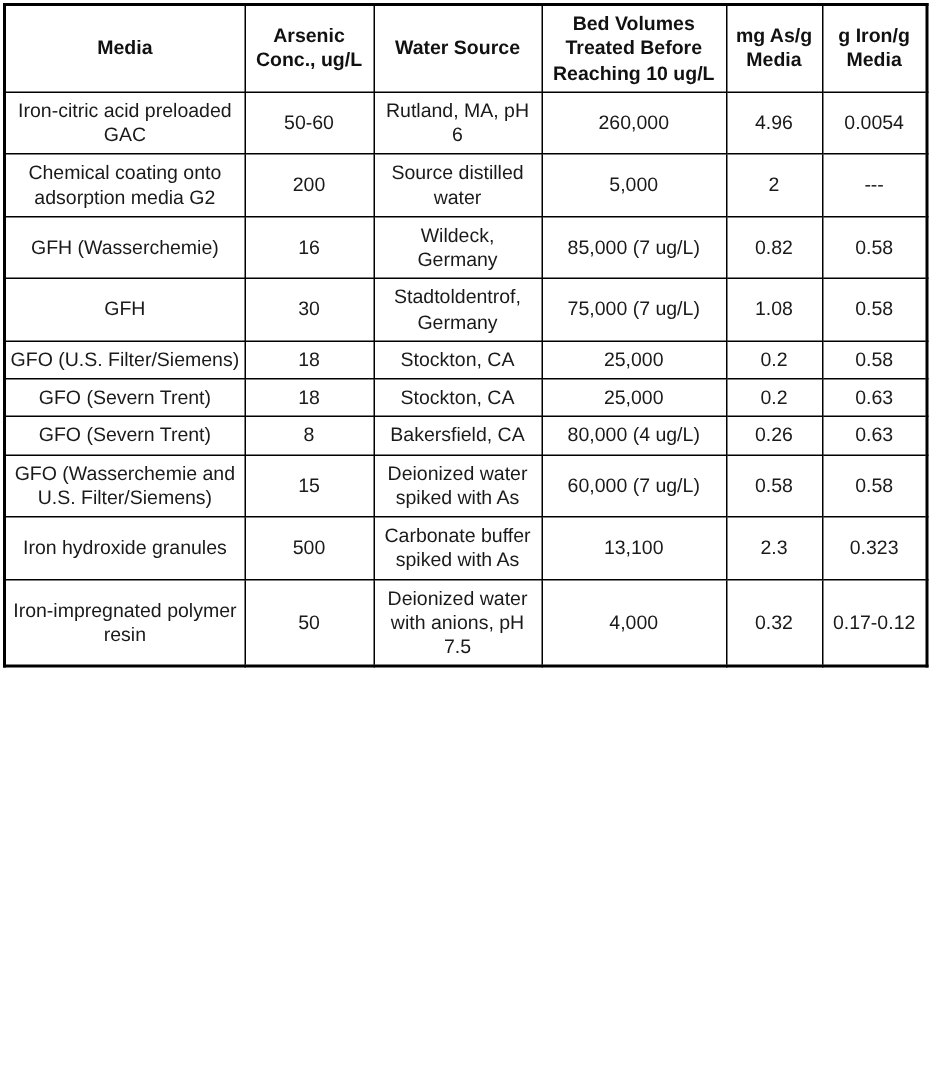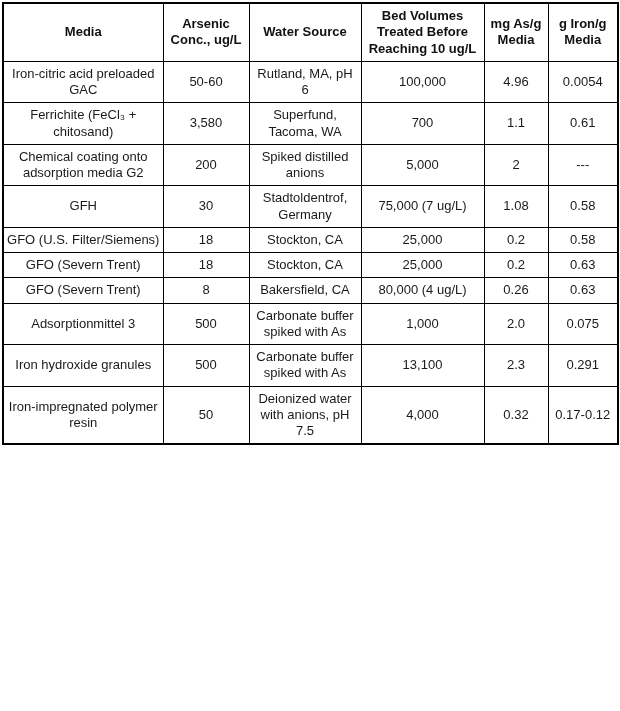--- a/index.html
+++ b/index.html
@@ -66,39 +66,39 @@
           <th>Bed Volumes Treated Before Reaching 10 ug/L</th>
           <th>mg As/g Media</th>
           <th>g Iron/g Media</th>
         </tr>
     </thead>
     <tbody>
         <tr>
           <td>Iron-citric acid preloaded GAC</td>
           <td>50-60</td>
           <td>Rutland, MA, pH 6</td>
-          <td>100,000</td>
+          <td>260,000</td>
           <td>4.96</td>
           <td>0.0054</td>
         </tr>
         <tr>
-          <td>Ferrichite (FeCl₃ + chitosand)</td>
-          <td>3,580</td>
-          <td>Superfund, Tacoma, WA</td>
-          <td>700</td>
-          <td>1.1</td>
-          <td>0.61</td>
-        </tr>
-        <tr>
           <td>Chemical coating onto adsorption media G2</td>
           <td>200</td>
-          <td>Spiked distilled anions</td>
+          <td>Source distilled water</td>
           <td>5,000</td>
           <td>2</td>
           <td>---</td>
+        </tr>
+        <tr>
+          <td>GFH (Wasserchemie)</td>
+          <td>16</td>
+          <td>Wildeck, Germany</td>
+          <td>85,000 (7 ug/L)</td>
+          <td>0.82</td>
+          <td>0.58</td>
         </tr>
         <tr>
           <td>GFH</td>
           <td>30</td>
           <td>Stadtoldentrof, Germany</td>
           <td>75,000 (7 ug/L)</td>
           <td>1.08</td>
           <td>0.58</td>
         </tr>
         <tr>
@@ -119,34 +119,34 @@
         </tr>
         <tr>
           <td>GFO (Severn Trent)</td>
           <td>8</td>
           <td>Bakersfield, CA</td>
           <td>80,000 (4 ug/L)</td>
           <td>0.26</td>
           <td>0.63</td>
         </tr>
         <tr>
-          <td>Adsorptionmittel 3</td>
-          <td>500</td>
-          <td>Carbonate buffer spiked with As</td>
-          <td>1,000</td>
-          <td>2.0</td>
-          <td>0.075</td>
+          <td>GFO (Wasserchemie and U.S. Filter/Siemens)</td>
+          <td>15</td>
+          <td>Deionized water spiked with As</td>
+          <td>60,000 (7 ug/L)</td>
+          <td>0.58</td>
+          <td>0.58</td>
         </tr>
         <tr>
           <td>Iron hydroxide granules</td>
           <td>500</td>
           <td>Carbonate buffer spiked with As</td>
           <td>13,100</td>
           <td>2.3</td>
-          <td>0.291</td>
+          <td>0.323</td>
         </tr>
         <tr>
           <td>Iron-impregnated polymer resin</td>
           <td>50</td>
           <td>Deionized water with anions, pH 7.5</td>
           <td>4,000</td>
           <td>0.32</td>
           <td>0.17-0.12</td>
         </tr>
       </tbody>

